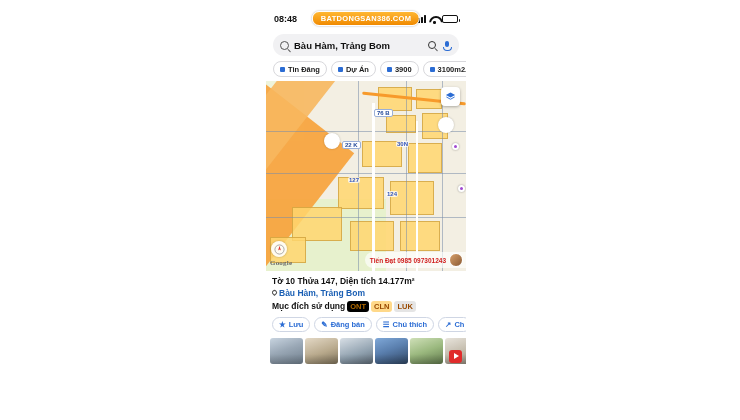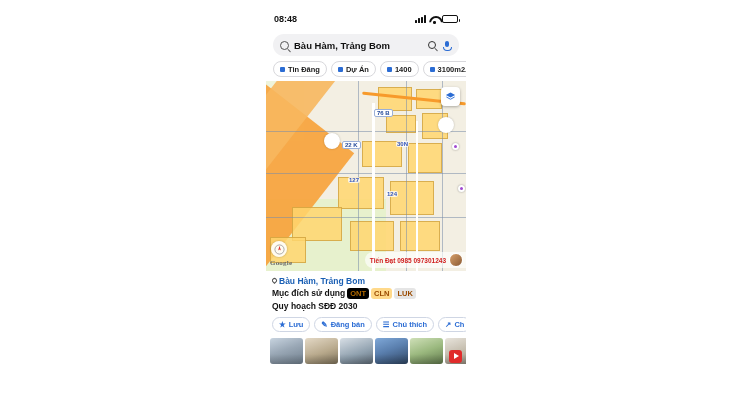--- a/index.html
+++ b/index.html
@@ -428,20 +428,21 @@
 </style>
 </head>
 <body>
 
 <div id="root">
   <div class="phone">
     <div class="screen">
 
       <div class="statusbar">
         <div class="time">08:48</div>
+        <div class="watermark">BATDONGSAN386.COM</div>
         <div class="right">
           <span class="sig-bars">
               <i></i>
               <i></i>
               <i></i>
               <i></i>
             </span>
           <span class="wifi-ico"></span>
           <span class="batt"><span class="fill" style="width:72%"></span></span>
         </div>
@@ -460,21 +461,21 @@
         <div class="chip">
           <span class="dot"></span>
           <span>Tin Đăng</span>
         </div>
         <div class="chip">
           <span class="dot"></span>
           <span>Dự Án</span>
         </div>
         <div class="chip">
           <span class="dot"></span>
-          <span>1400</span>
+          <span>3900</span>
         </div>
         <div class="chip">
           <span class="dot"></span>
           <span>3100m2. tam</span>
         </div>
       </div>
 
       <div class="map">
         <div class="land"></div>
         <div class="green-a"></div>
@@ -533,27 +534,27 @@
         </div>
         <div class="gmaps-logo">Google</div>
 
         <div class="contact-strip">
           <span class="txt">Tiến Đạt 0985 097301243</span>
           <span class="av"></span>
         </div>
       </div>
 
       <div class="info">
+        <div class="ln bold">Tờ 10 Thửa 147, Diện tích 14.177m²</div>
         <div class="ln">
           <span class="loc-pin"></span><span class="link">Bàu Hàm, Trảng Bom</span>
         </div>
         <div class="ln bold">
           <span>Mục đích sử dụng</span><span class="tag tag-ont">ONT</span><span class="tag tag-cln">CLN</span><span class="tag tag-luk">LUK</span>
         </div>
-        <div class="ln bold">Quy hoạch SĐĐ 2030</div>
       </div>
 
       <div class="actions">
         <div class="act">
           <span class="ai">★</span>
           <span>Lưu</span>
         </div>
         <div class="act">
           <span class="ai">✎</span>
           <span>Đăng bán</span>

